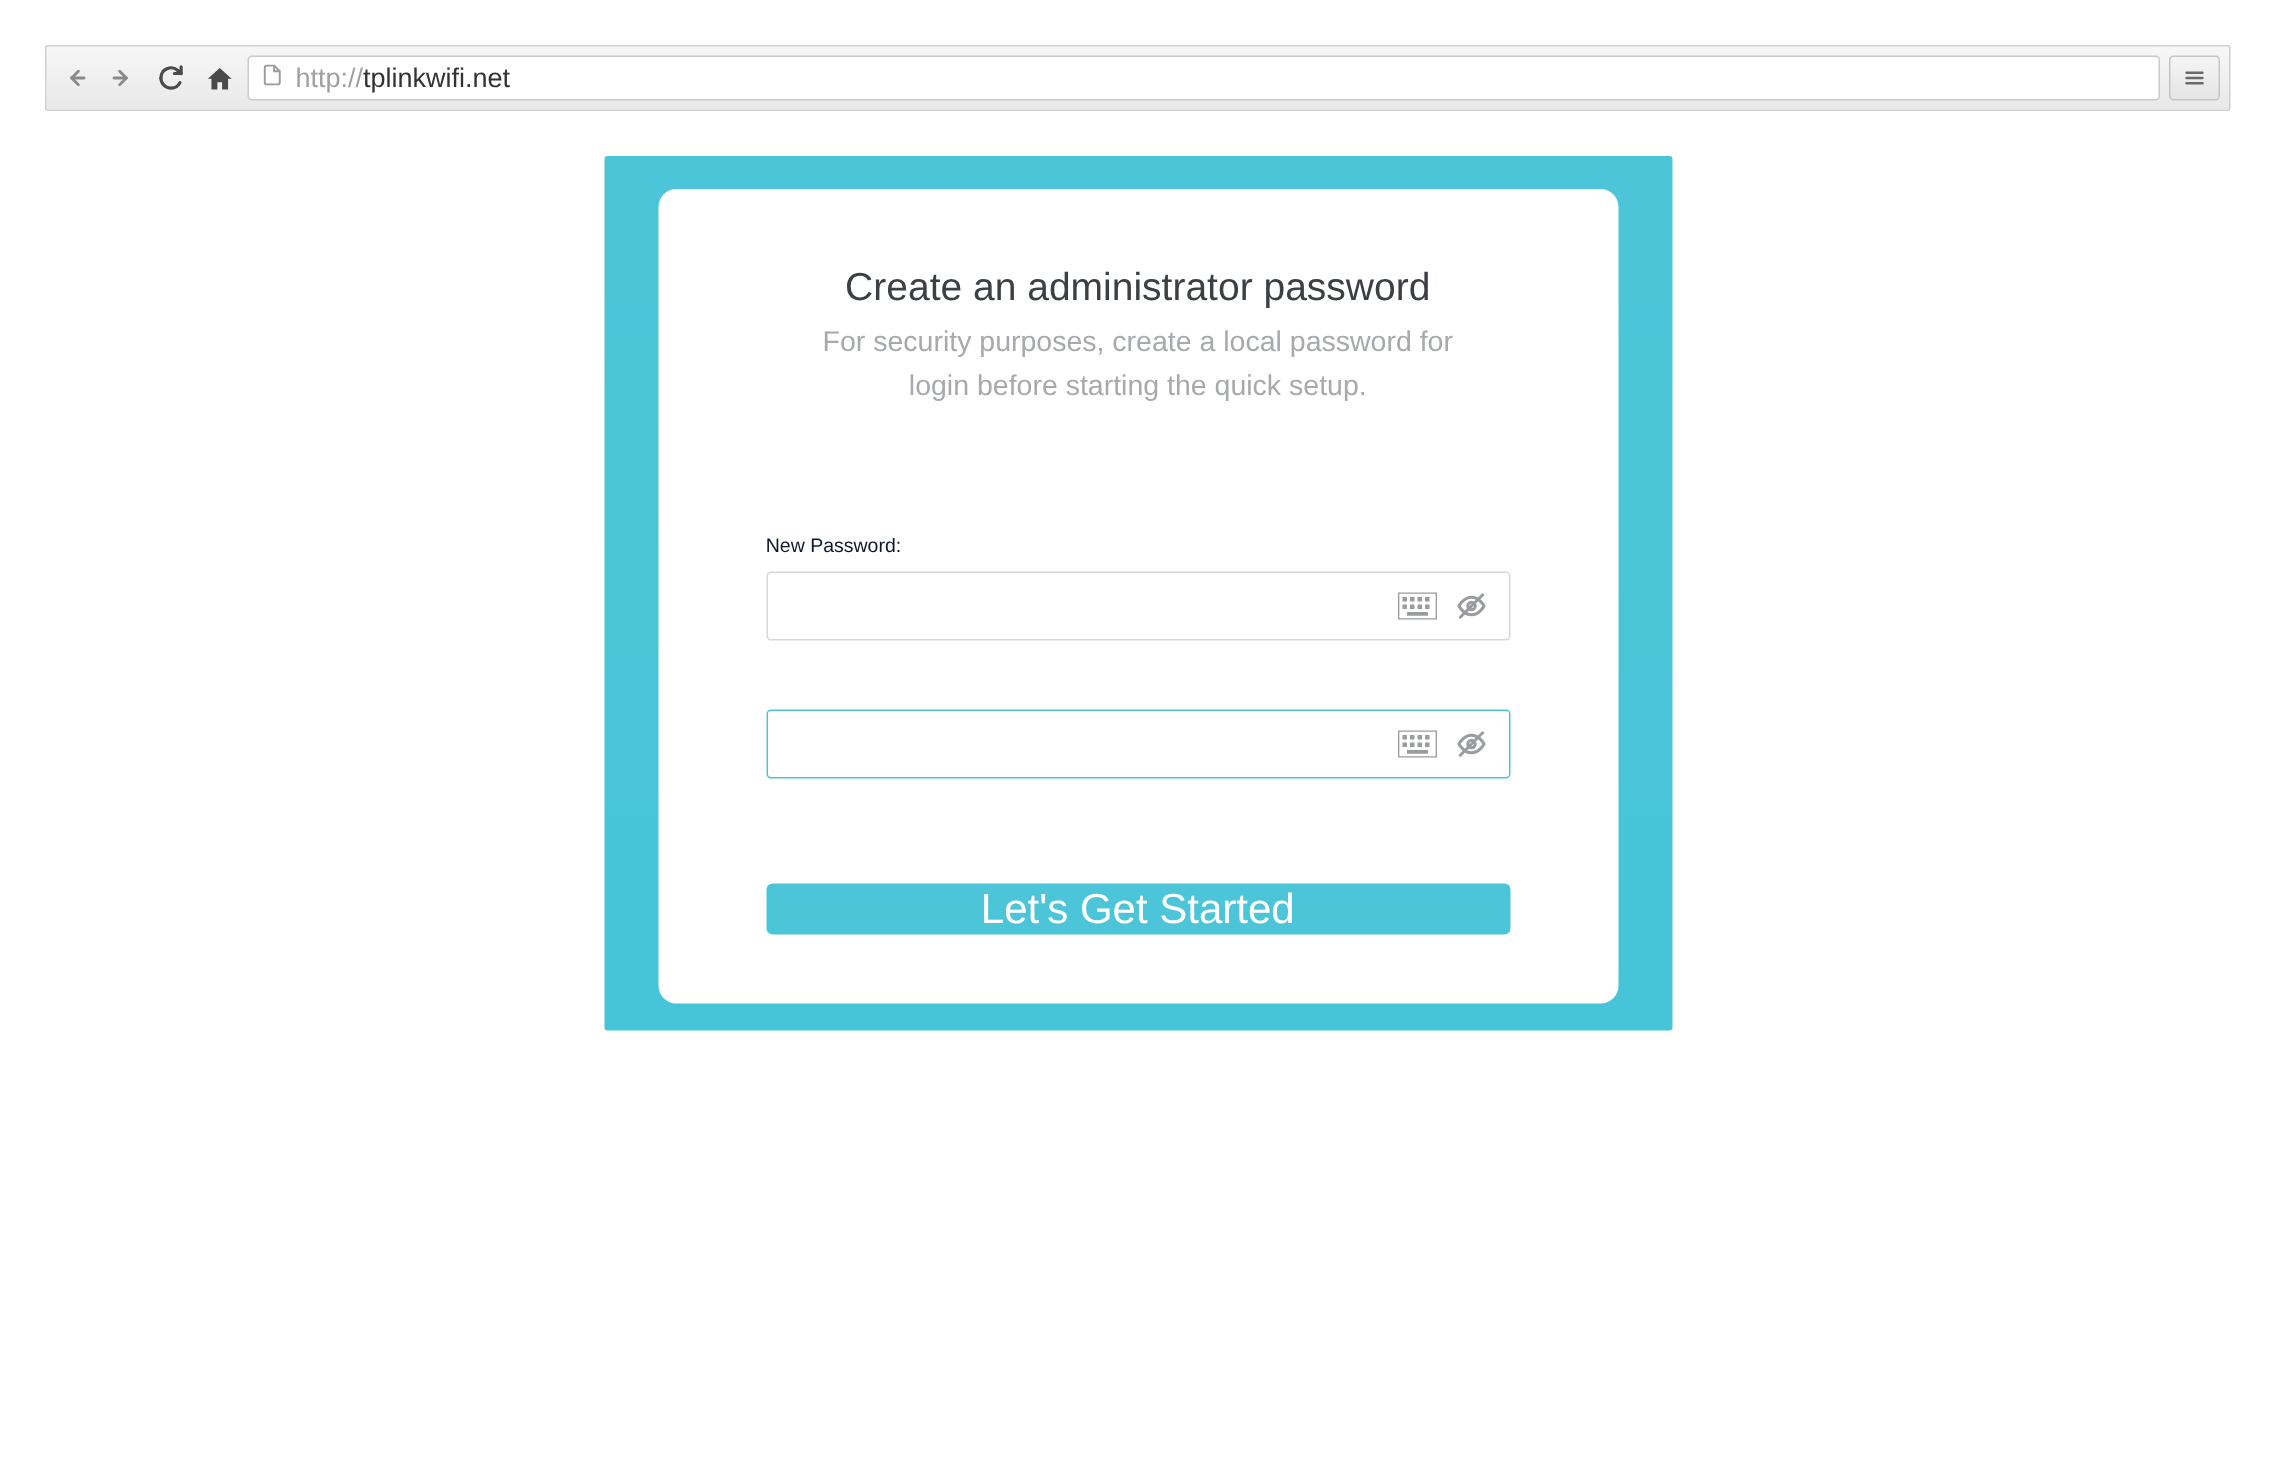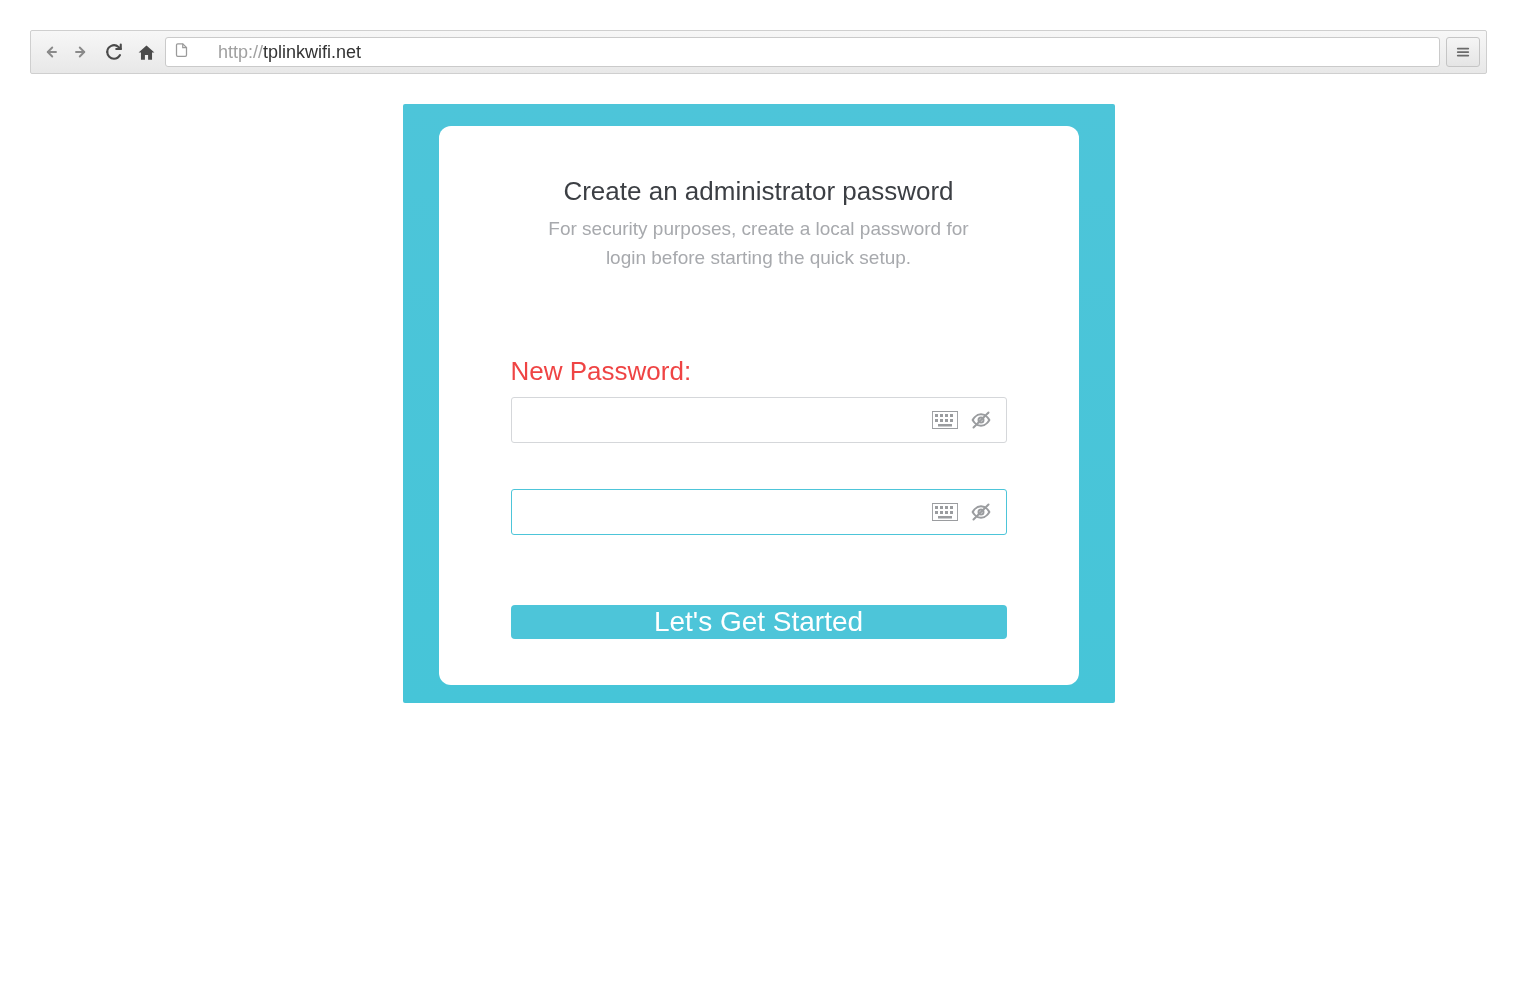--- a/index.html
+++ b/index.html
@@ -35,21 +35,20 @@
       flex: 1;
       height: 30px;
       background: #ffffff;
       border: 1px solid #cacaca;
       border-radius: 3px;
       display: flex;
       align-items: center;
       padding: 0 8px;
       color: #555;
       font-size: 18px;
-      gap: 21px;
     }
     .url-bar .page-icon { margin-right: 8px; color: #9a9a9a; }
     .url-text { color: #333; }
     .url-prefix { color: #a0a0a0; }
     .menu-btn {
       width: 34px;
       height: 30px;
       background: linear-gradient(to bottom, #f5f5f5, #e5e5e5);
       border: 1px solid #c5c5c5;
       border-radius: 3px;
@@ -84,22 +83,22 @@
     }
     .subtitle {
       text-align: center;
       font-size: 19px;
       color: #a7a9ad;
       line-height: 1.5;
       margin: 0 auto 84px auto;
       max-width: 440px;
     }
     .field-label {
-      font-size: 26px;
-      color: #ef4444;
+      font-size: 13px;
+      color: #0f172a;
       margin-bottom: 10px;
     }
     .input-wrap {
       position: relative;
       height: 46px;
       border: 1px solid #d5d7da;
       border-radius: 3px;
       margin-bottom: 46px;
       display: flex;
       align-items: center;

